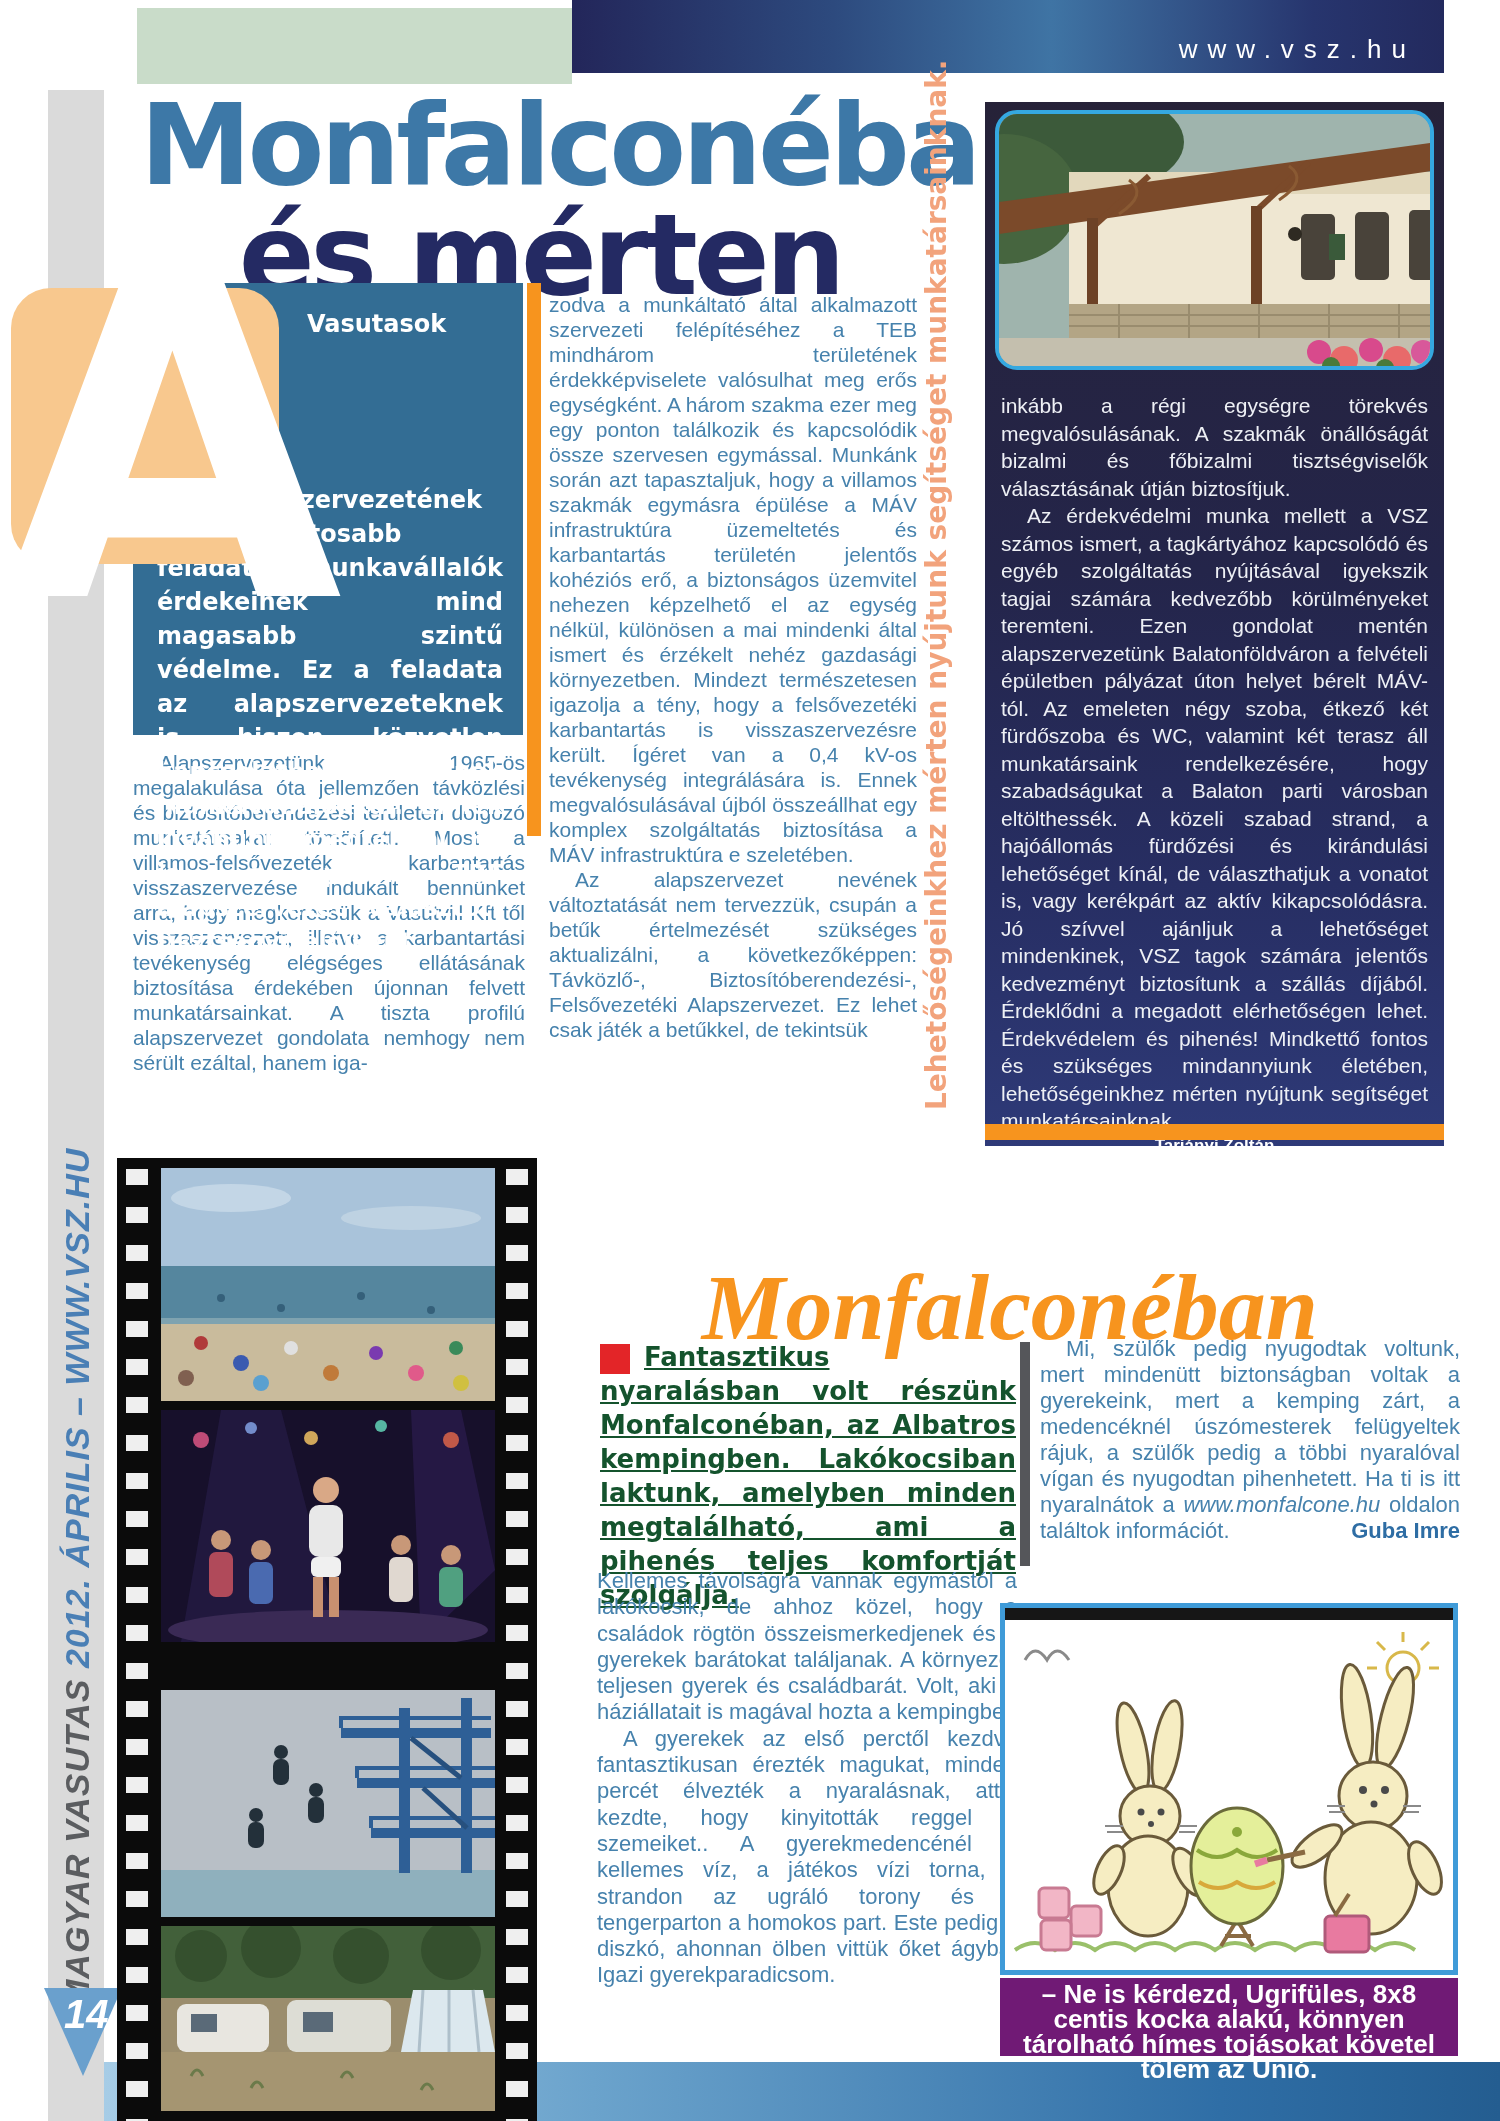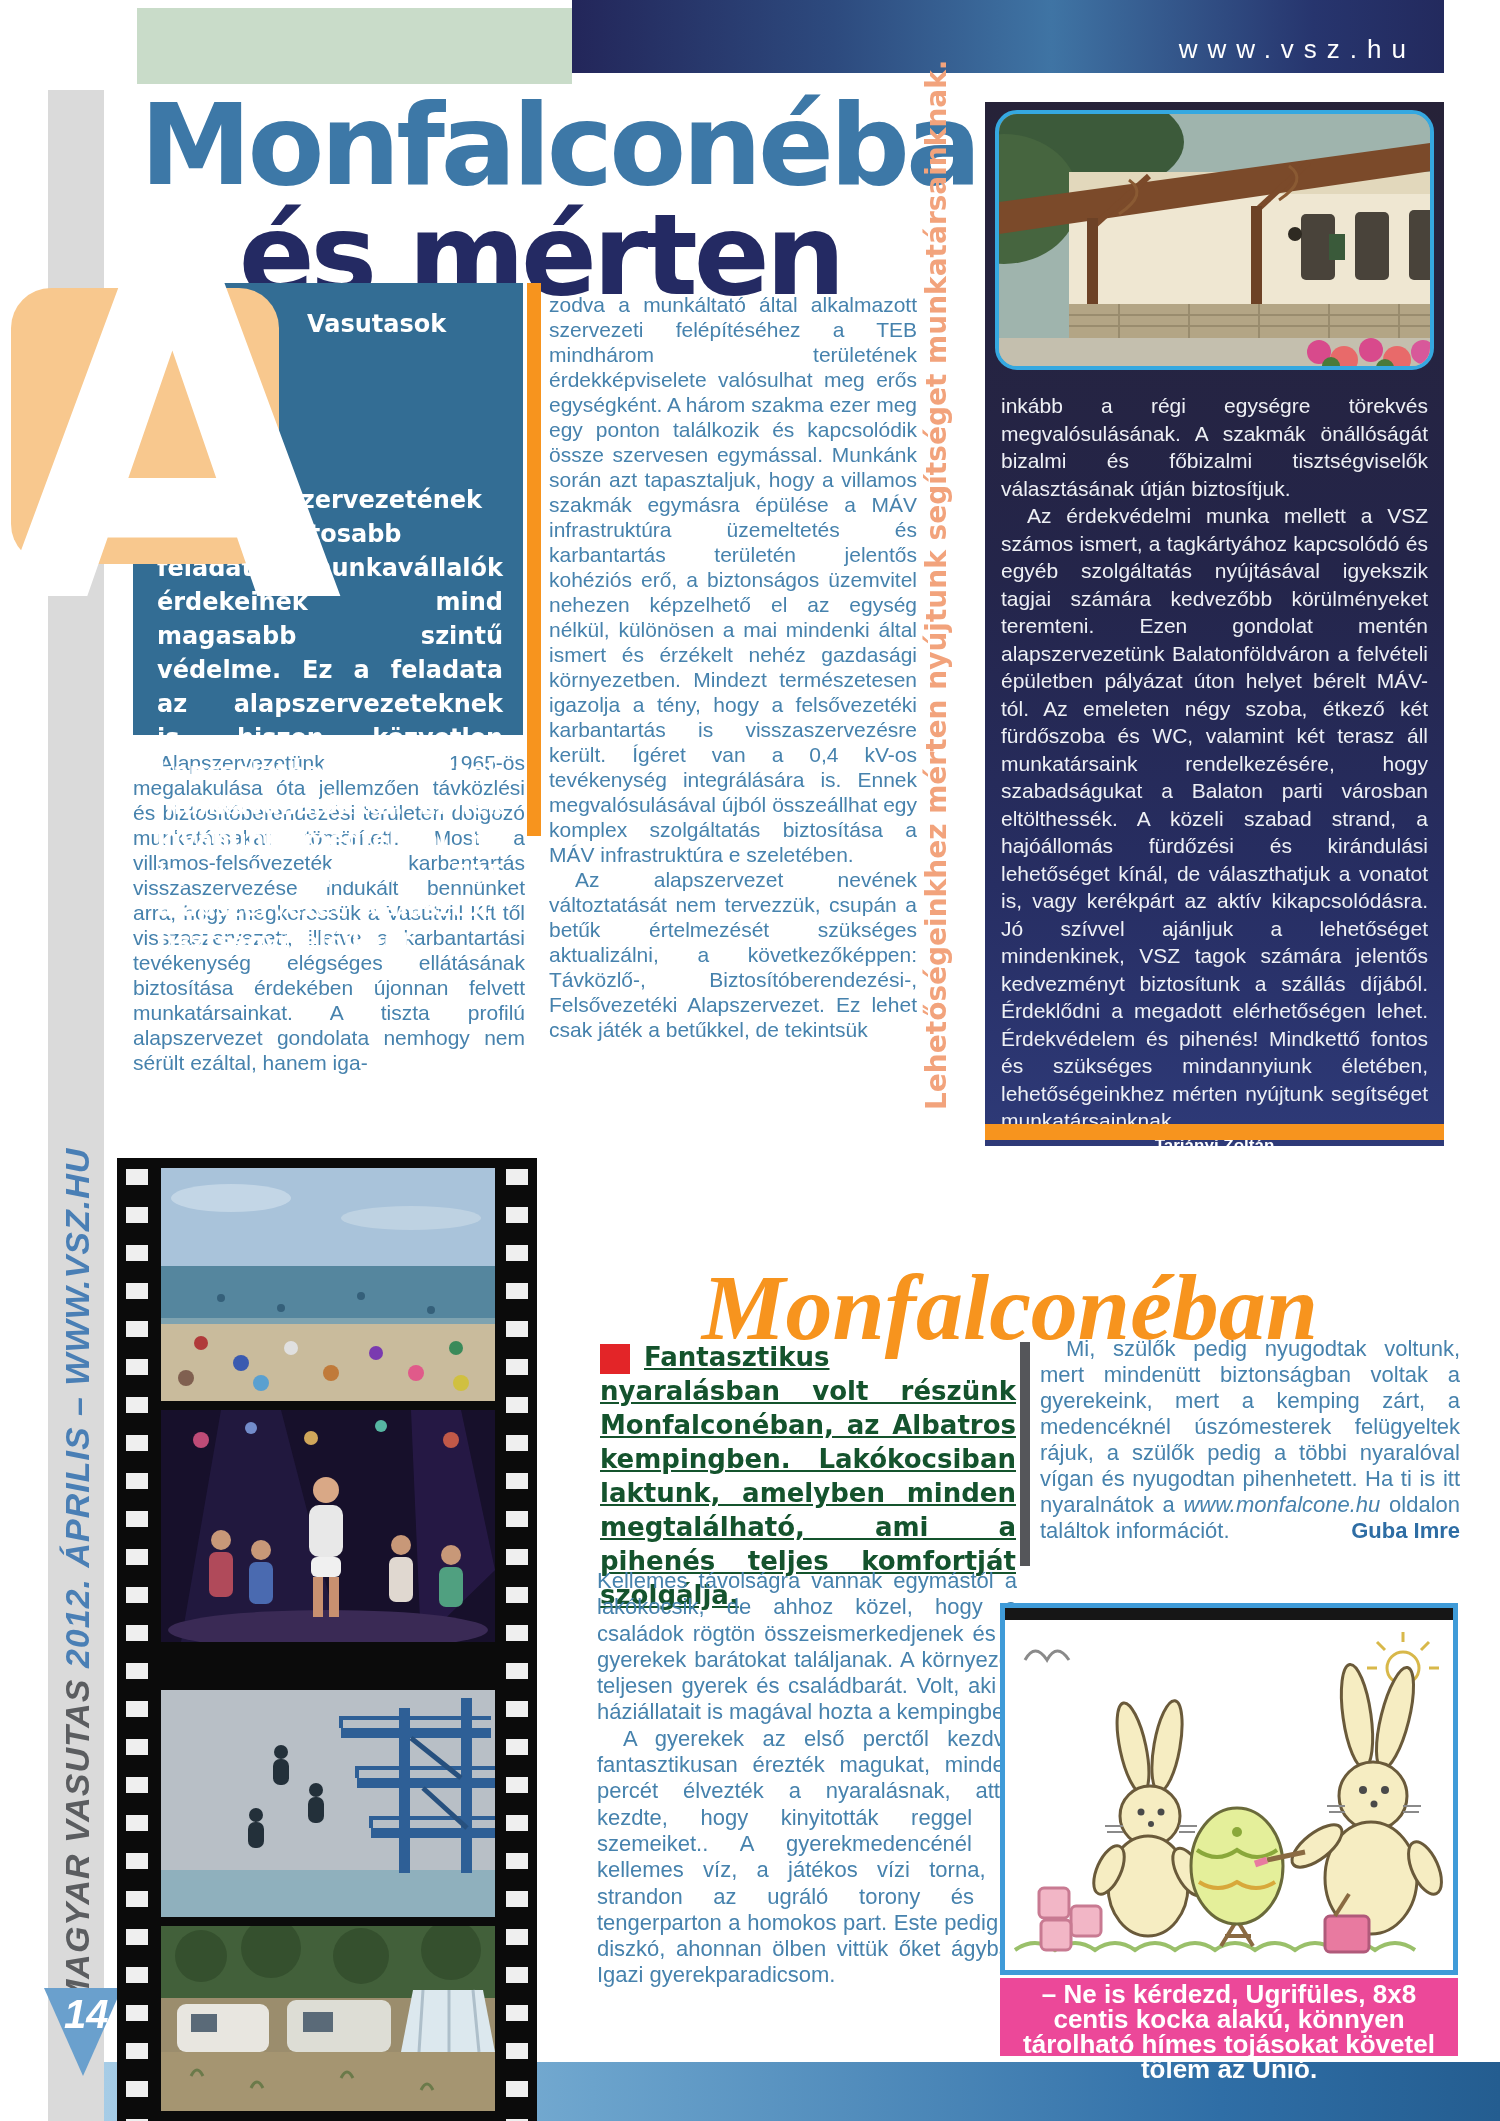--- a/index.html
+++ b/index.html
@@ -90,21 +90,21 @@
     background:repeating-linear-gradient(180deg,#0b0b0b 0 11px,#efefef 11px 27px,#0b0b0b 27px 38px);}
   .holes.l{left:9px;} .holes.r{right:9px;}
   .frame{position:absolute;left:44px;width:334px;overflow:hidden;background:#222;}
   #f1{top:10px;height:233px;} #f2{top:252px;height:232px;}
   #f3{top:532px;height:227px;} #f4{top:768px;height:185px;}
 
   
   #cartoon{left:1000px;top:1603px;width:458px;height:372px;background:#ffffff;
     border:5px solid #3f9bd8;box-sizing:border-box;z-index:6;}
   #cartoon .topbar{position:absolute;left:0;top:0;width:100%;height:12px;background:#161616;}
-  #caption{left:1000px;top:1978px;width:458px;height:78px;background:#ec4899;box-sizing:border-box;
+  #caption{left:1000px;top:1978px;width:458px;height:78px;background:#701a75;box-sizing:border-box;
     padding:4px 8px;color:#ffffff;font-weight:bold;font-size:26px;line-height:25px;text-align:center;z-index:6;}
 
   #footer-bar{left:104px;top:2062px;width:1396px;height:59px;z-index:2;
     background:linear-gradient(90deg,#a6cce6 0%,#6ba3cc 35%,#2f6ea6 80%,#245d90 100%);}
 </style>
 </head>
 <body>
 
 <div id="page">
 

